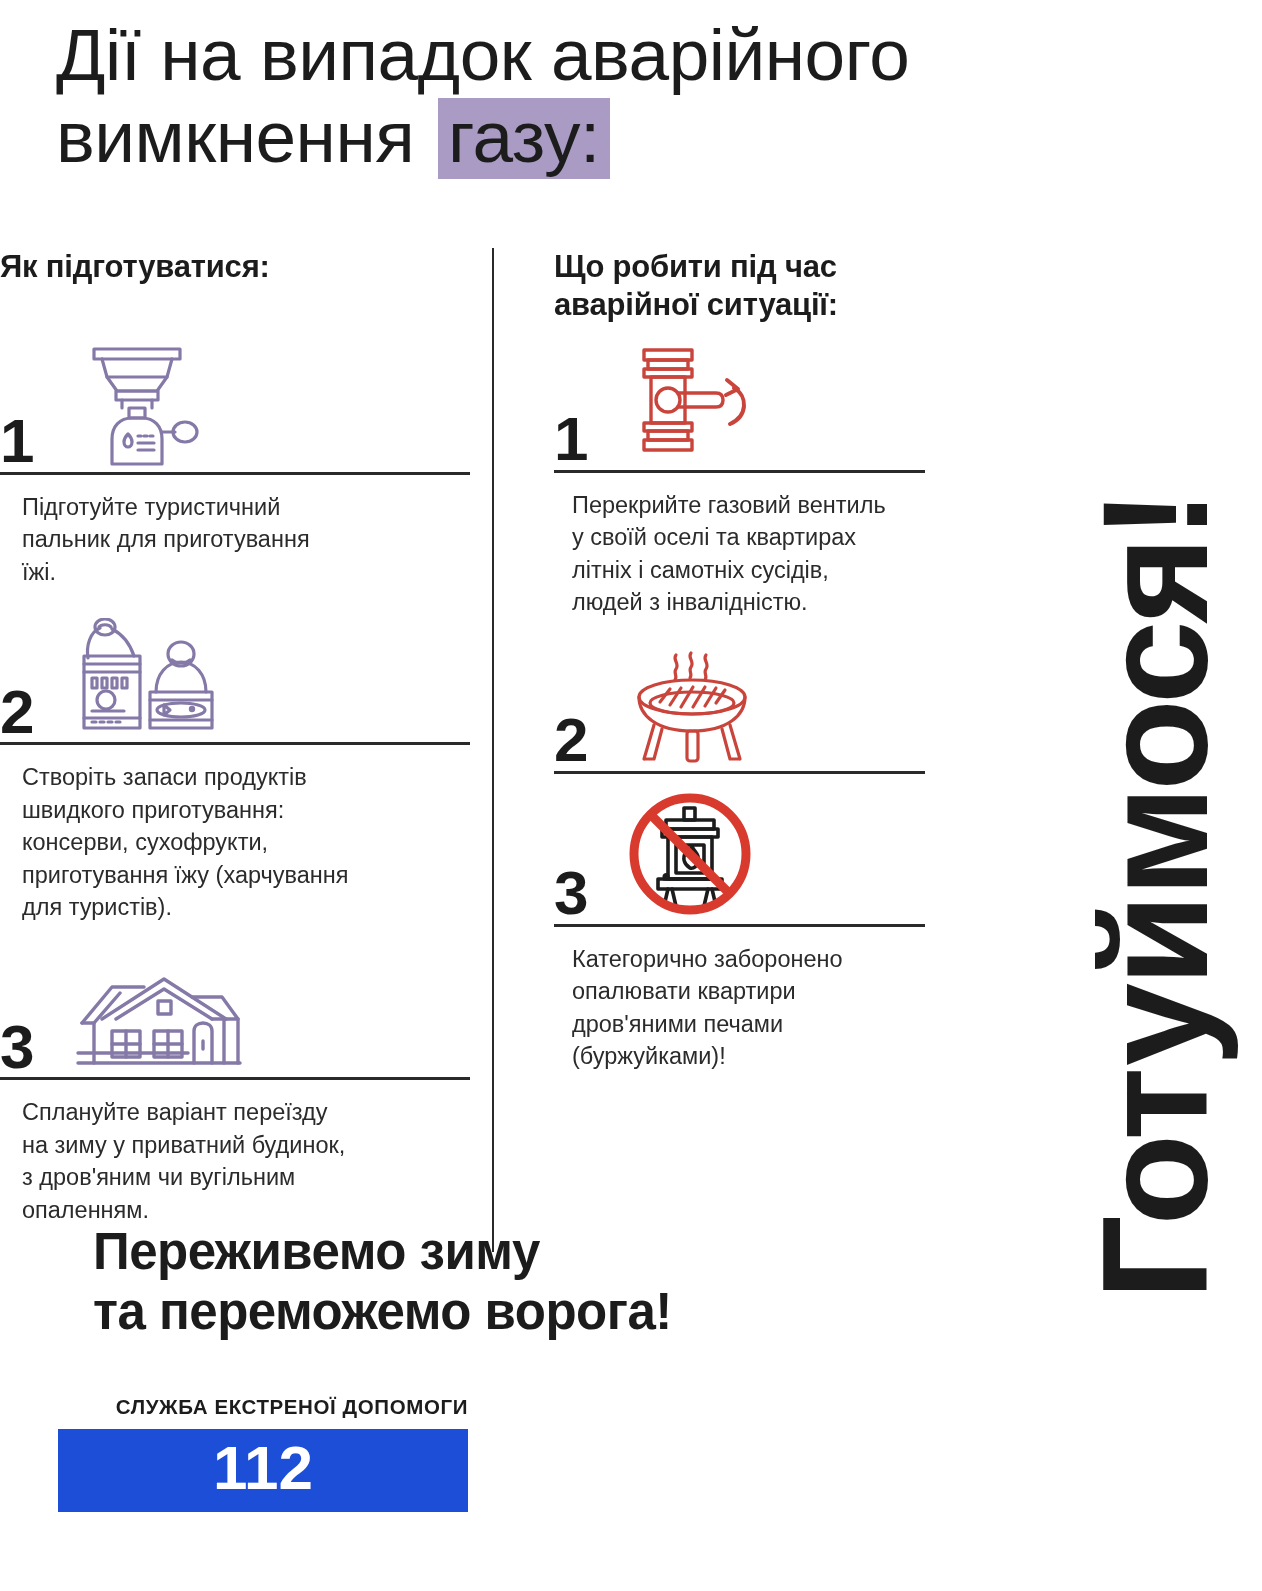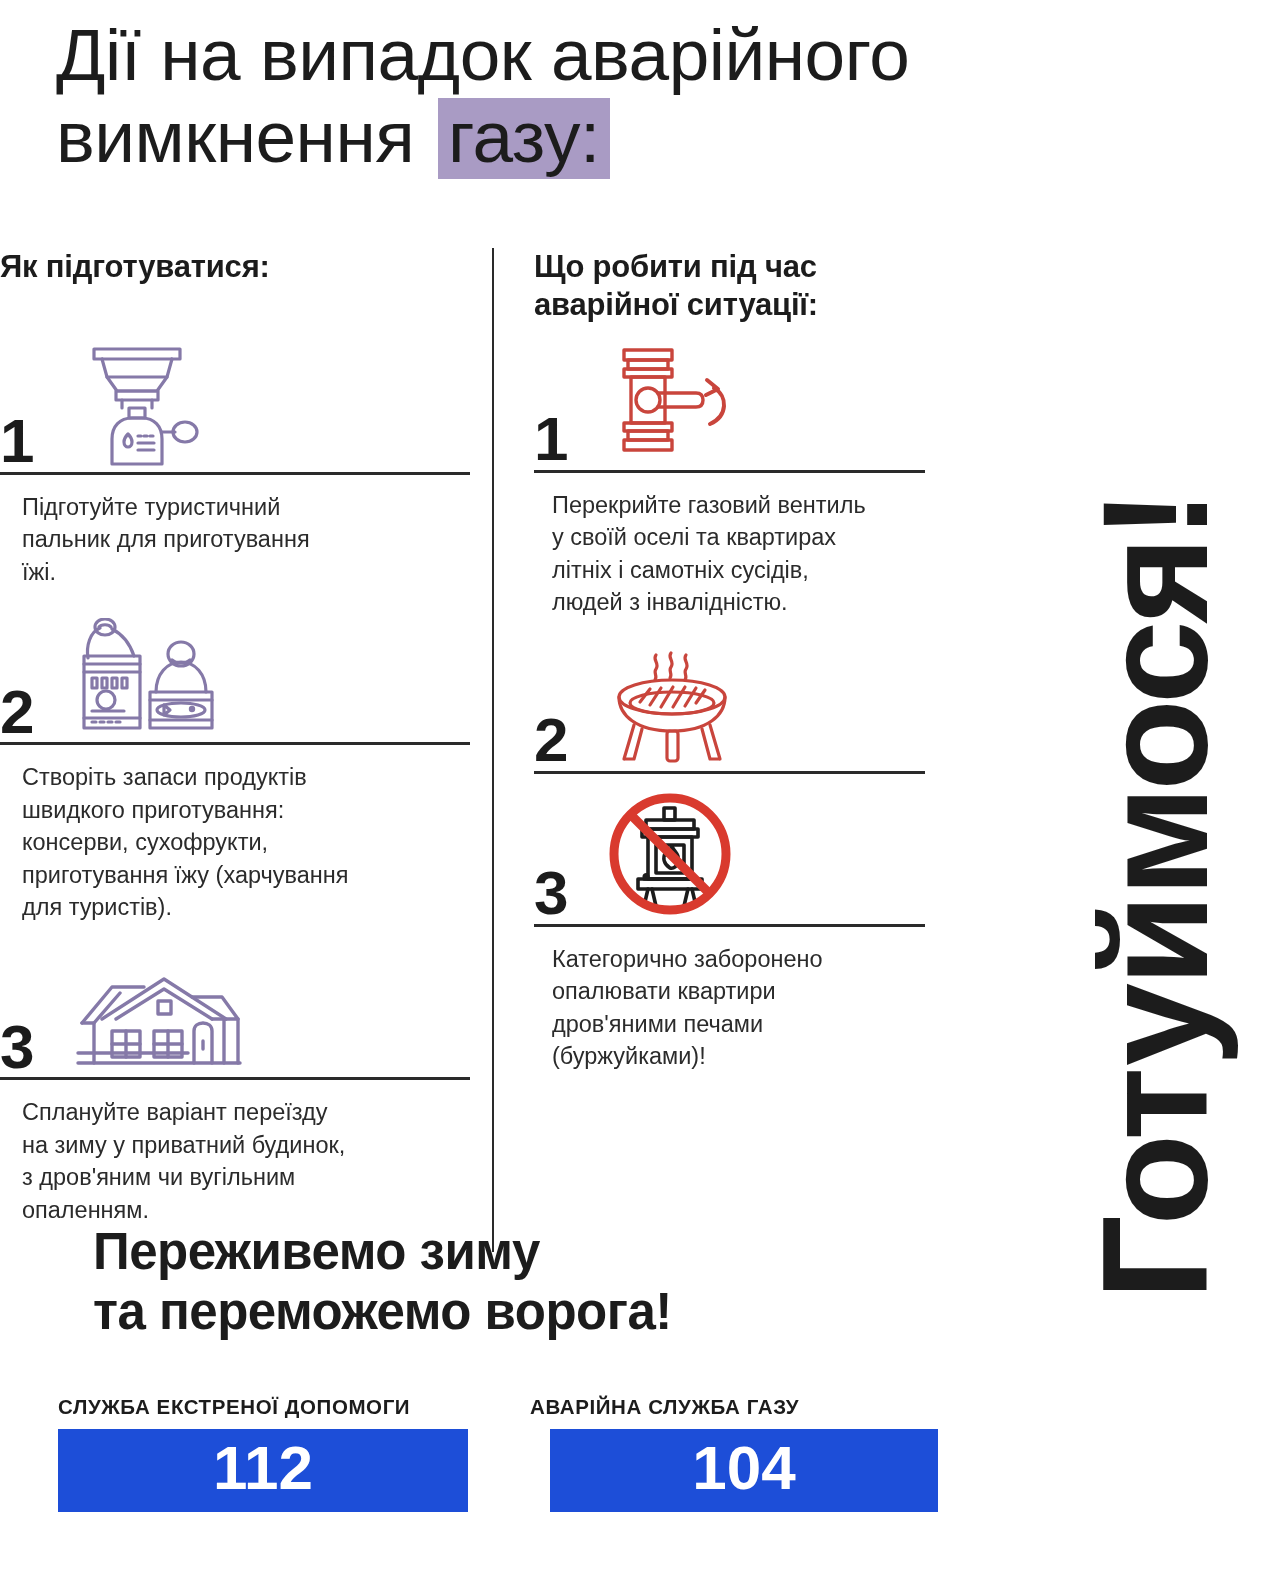--- a/index.html
+++ b/index.html
@@ -38,21 +38,21 @@
 
   
   .columns {
     position: absolute;
     left: 0; top: 248px;
     width: 960px;
     display: flex;
   }
   .col { position: relative; }
   .col-left  { width: 492px; padding-right: 22px; }
-  .col-right { width: 455px; padding-left: 40px; padding-right: 22px;
+  .col-right { width: 455px; padding-left: 60px; padding-right: 22px;
                border-left: 2px solid #2a2a2a; }
 
   .col-head {
     font-size: 31px;
     font-weight: 700;
     line-height: 1.22;
     color: #1c1c1c;
     margin-bottom: 14px;
     letter-spacing: -0.2px;
   }
@@ -145,21 +145,21 @@
     width: 1150px;
     display: flex;
     gap: 62px;
   }
   .emg { width: 410px; }
   .emg-label {
     font-size: 20.5px;
     font-weight: 700;
     letter-spacing: 0.6px;
     color: #1c1c1c;
-    text-align: left;
+    text-align: right;
     margin-bottom: 10px;
     white-space: nowrap;
   }
   .emg-box {
     background: #1d4ed8;
     color: #ffffff;
     font-size: 62px;
     font-weight: 700;
     text-align: center;
     padding: 6px 0 12px 0;
@@ -388,17 +388,13 @@
 <div class="bottom-slogan">
   <span>Переживемо зиму</span>
   <span>та переможемо ворога!</span>
 </div>
 
 <div class="emergency">
   <div class="emg">
     <div class="emg-label">СЛУЖБА ЕКСТРЕНОЇ ДОПОМОГИ</div>
     <div class="emg-box">112</div>
   </div>
-  <div class="emg">
-    <div class="emg-label">АВАРІЙНА СЛУЖБА ГАЗУ</div>
-    <div class="emg-box second">104</div>
-  </div>
 </div>
 
 </body></html>

